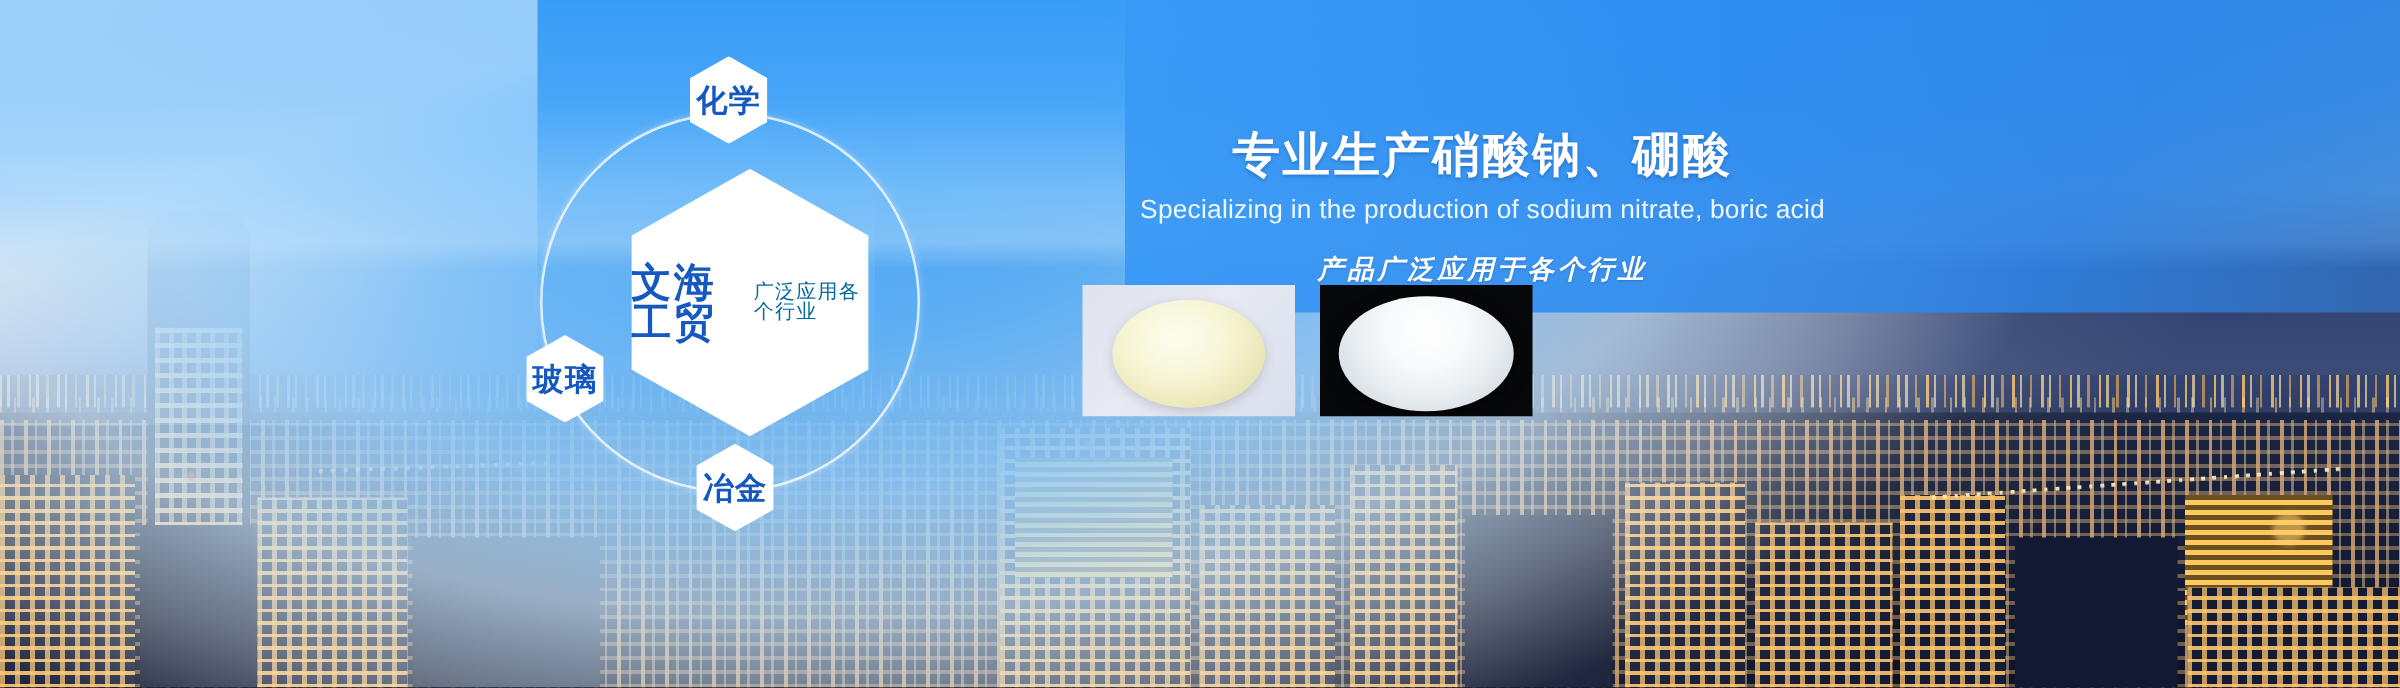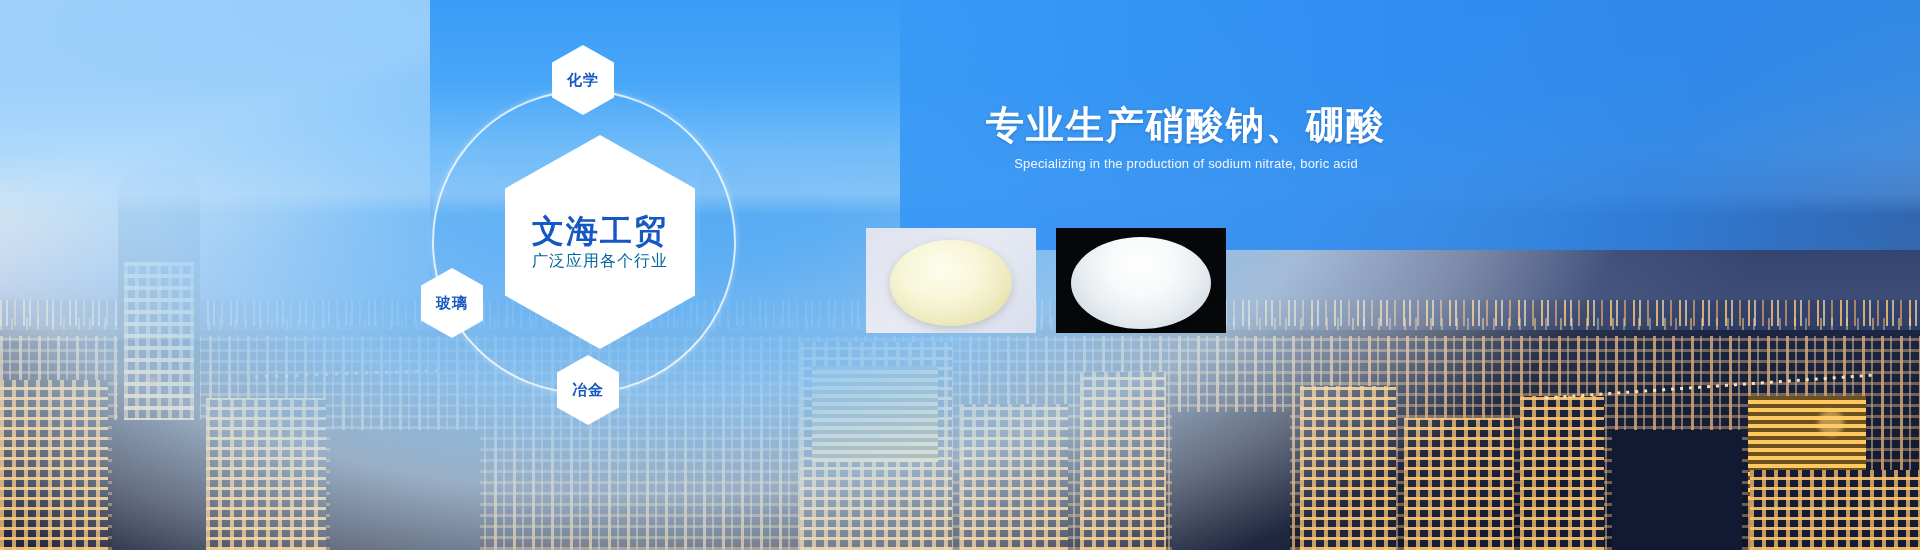--- a/index.html
+++ b/index.html
@@ -183,24 +183,24 @@
   .hex{
     position:absolute;
     background:#ffffff;
     clip-path:polygon(50% 0%,100% 25%,100% 75%,50% 100%,0% 75%,0% 25%);
     display:flex;align-items:center;justify-content:center;
     color:#1558c0;
     font-weight:bold;
     letter-spacing:1px;
     box-shadow:0 2px 10px rgba(20,60,120,.18);
   }
-  .hex-sm{width:62px;height:70px;font-size:15px;}
+  .hex-sm{width:62px;height:70px;font-size:25px;}
   .hex-center{
     width:190px;height:214px;
-    flex-direction:column;gap:6px;
+    flex-direction:row;gap:6px;
     box-shadow:0 4px 22px rgba(15,50,110,.22);
   }
   .hex-center .cn-main{
     font-size:32px;font-weight:bold;color:#1558c0;letter-spacing:2px;line-height:1;
   }
   .hex-center .cn-sub{
     font-size:16px;font-weight:normal;color:#0369a1;letter-spacing:1px;line-height:1;
   }
 
   
@@ -214,21 +214,21 @@
 
   
   .copy{position:absolute;left:866px;top:104px;width:640px;text-align:center;}
   .headline{
     font-size:38px;font-weight:bold;color:#ffffff;letter-spacing:2px;
     line-height:1.12;white-space:nowrap;
     text-shadow:0 1px 3px rgba(20,60,120,.35);
   }
   .subline{
     margin-top:9px;
-    font-size:13px;color:#f0f7ff;letter-spacing:.2px;white-space:nowrap;
+    font-size:21px;color:#f0f7ff;letter-spacing:.2px;white-space:nowrap;
     font-weight:normal;
   }
   .tagline{
     margin-top:21px;
     font-size:21px;color:#ffffff;letter-spacing:3px;white-space:nowrap;
     font-family:"Liberation Serif","DejaVu Serif",serif;
     font-style:italic;font-weight:bold;
     text-shadow:0 1px 2px rgba(20,60,120,.3);
   }
 
@@ -342,20 +342,21 @@
     </div>
 
   <div class="hex hex-center hx-ctr">
     <span class="cn-main">文海工贸</span>
     <span class="cn-sub">广泛应用各个行业</span>
   </div>
 
   <div class="copy">
     <div class="headline">专业生产硝酸钠、硼酸</div>
     <div class="subline">Specializing in the production of sodium nitrate, boric acid</div>
+    <div class="tagline">产品广泛应用于各个行业</div>
   </div>
 
   <div class="photos">
     <div class="photo p1">
         <div class="grain"></div>
       </div>
     <div class="photo p2">
         <div class="grain"></div>
       </div>
   </div>

